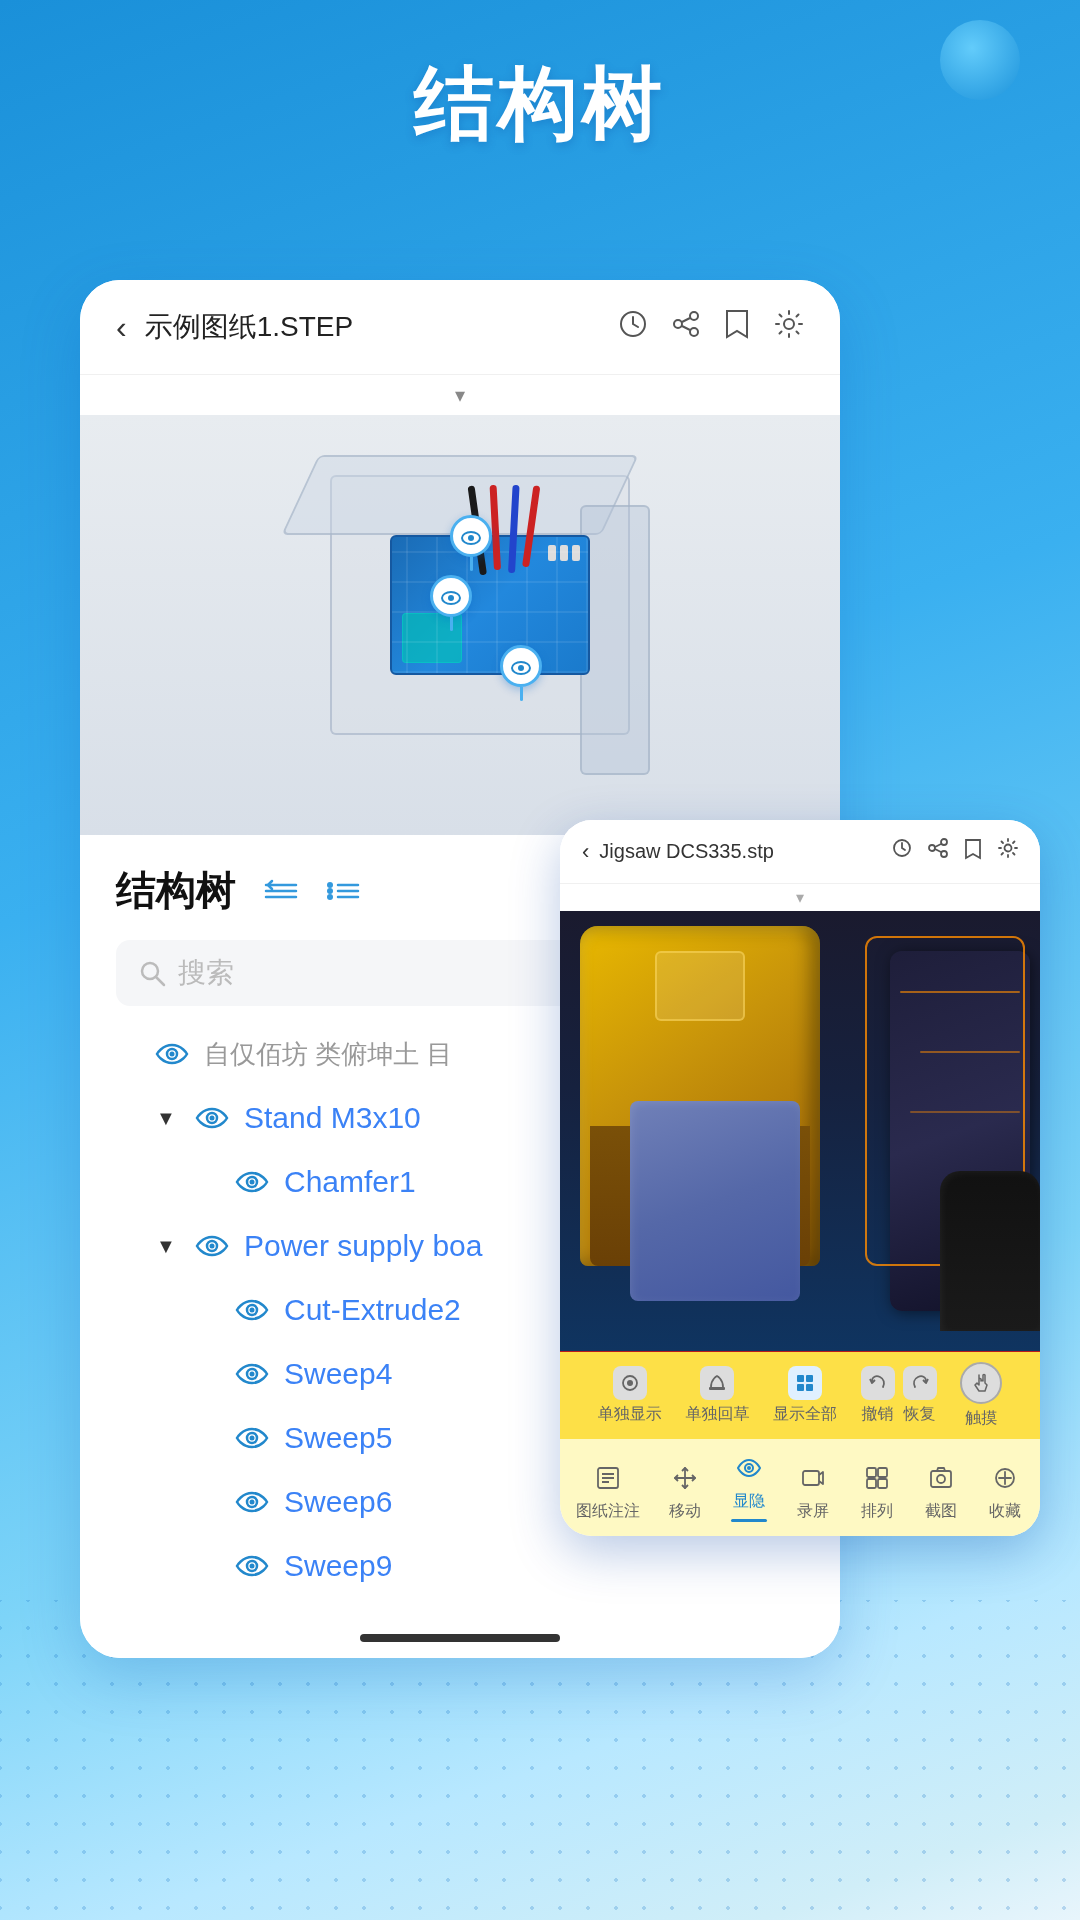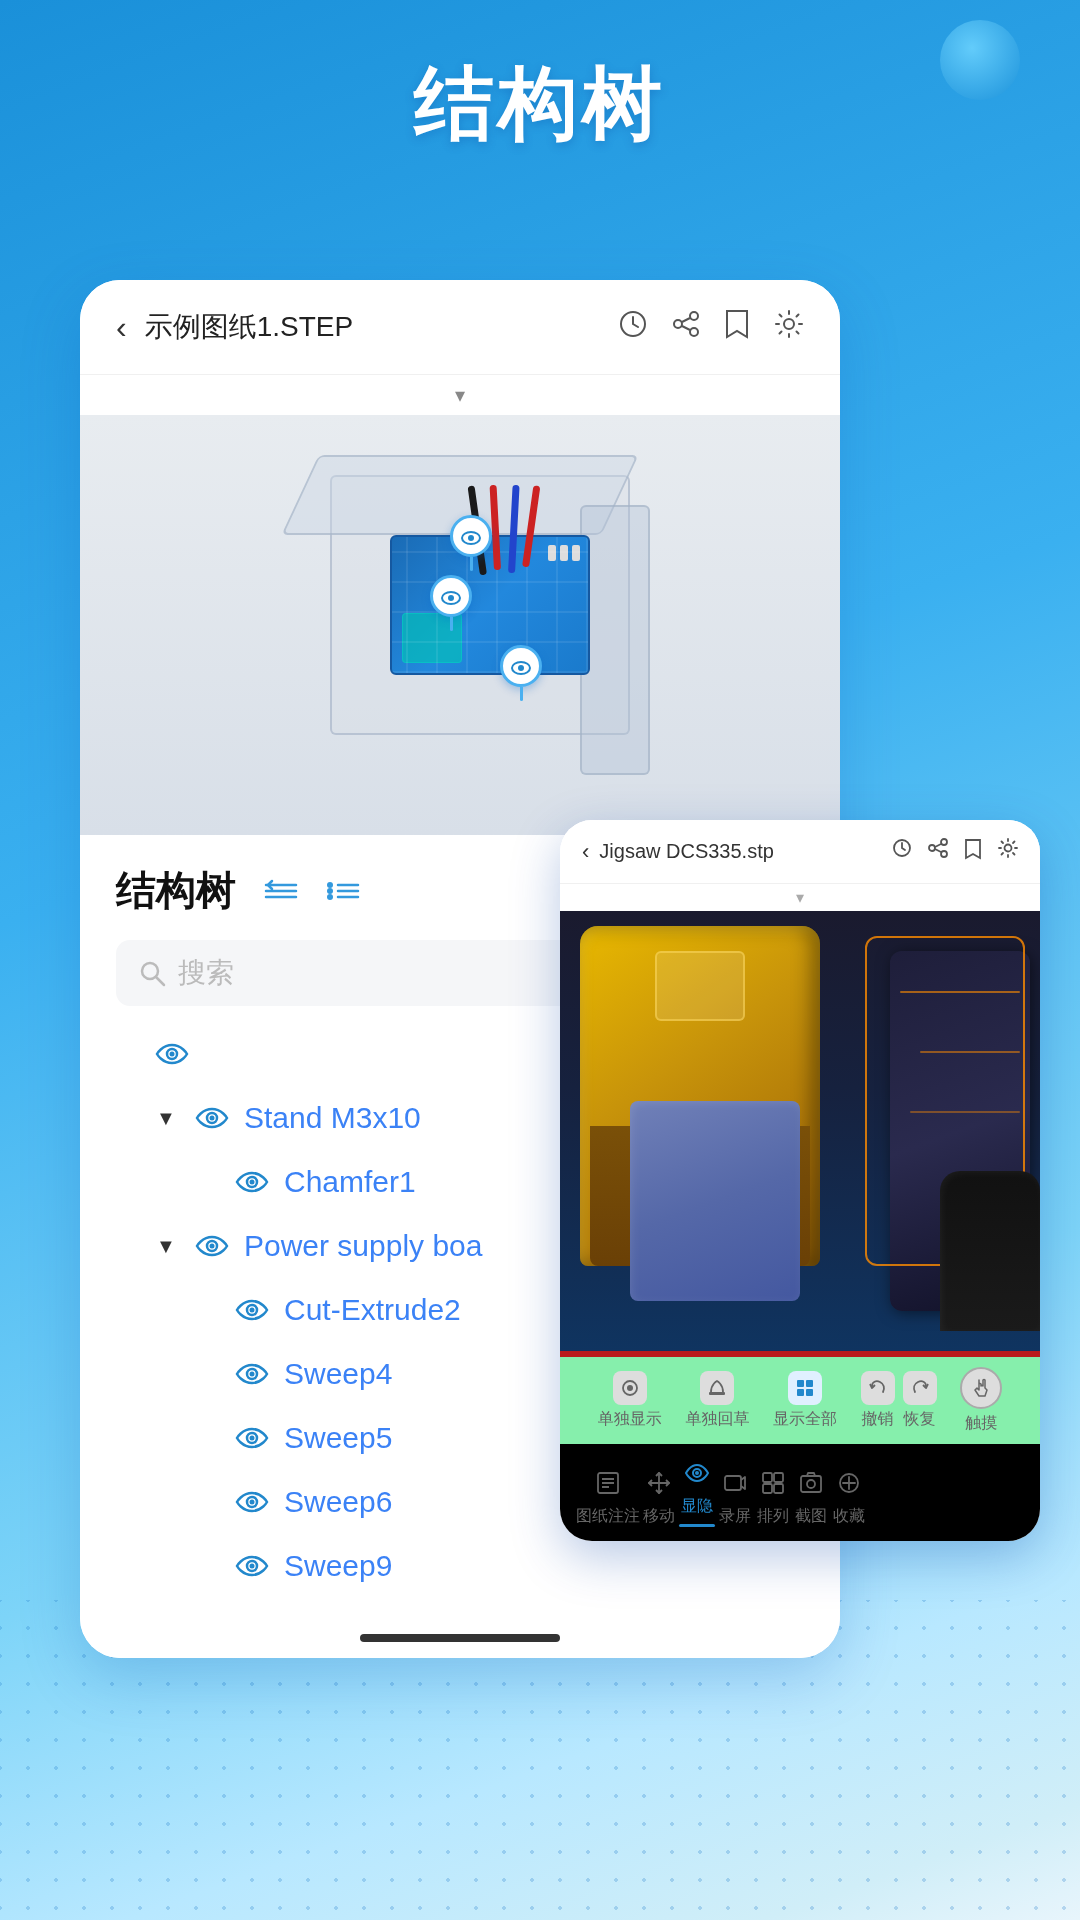--- a/index.html
+++ b/index.html
@@ -294,22 +294,22 @@
       position: relative;
       overflow: hidden;
     }
 
     
     .second-toolbar-top {
       display: flex;
       justify-content: space-around;
       align-items: center;
       padding: 10px 26px;
-      background: #86efac;
-      border-top: 6px solid #b91c1c;
+      background: #fde047;
+      border-top: 1px solid #b91c1c;
     }
 
     .toolbar-top-item {
       display: flex;
       flex-direction: column;
       align-items: center;
       gap: 4px;
     }
 
     .toolbar-top-icon {
@@ -323,24 +323,24 @@
       font-size: 18px;
     }
 
     .toolbar-top-label {
       font-size: 16px;
       color: #666;
     }
 
     .second-toolbar-bottom {
       display: flex;
-      justify-content: flex-start;
+      justify-content: space-between;
       align-items: flex-end;
       padding: 10px 16px 14px;
-      background: #000000;
+      background: #fef9c3;
     }
 
     .toolbar-bottom-item {
       display: flex;
       flex-direction: column;
       align-items: center;
       gap: 4px;
     }
 
     .toolbar-bottom-icon {
@@ -525,20 +525,21 @@
 
       <div class="tree-item tree-indent-1">
         <span style="width:28px;margin-right:10px;"></span>
         <span class="eye-icon">
           <svg class="eye-svg" viewBox="0 0 34 22" fill="none">
             <path d="M2 11C2 11 7 2 17 2C27 2 32 11 32 11C32 11 27 20 17 20C7 20 2 11 2 11Z" stroke="#2288cc" stroke-width="2.5" fill="none"></path>
             <circle cx="17" cy="11" r="5" stroke="#2288cc" stroke-width="2.5" fill="none"></circle>
             <circle cx="17" cy="11" r="2.5" fill="#2288cc"></circle>
           </svg>
         </span>
+        <span class="tree-item-text-gray" style="color:#999;font-size:26px;">自仅佰坊 类俯坤土 目</span>
       </div>
 
       <div class="tree-item tree-indent-2">
         <span style="width:28px;margin-right:10px;font-size:20px;color:#333;">▼</span>
         <span class="eye-icon">
           <svg class="eye-svg" viewBox="0 0 34 22" fill="none">
             <path d="M2 11C2 11 7 2 17 2C27 2 32 11 32 11C32 11 27 20 17 20C7 20 2 11 2 11Z" stroke="#2288cc" stroke-width="2.5" fill="none"></path>
             <circle cx="17" cy="11" r="5" stroke="#2288cc" stroke-width="2.5" fill="none"></circle>
             <circle cx="17" cy="11" r="2.5" fill="#2288cc"></circle>
           </svg>

